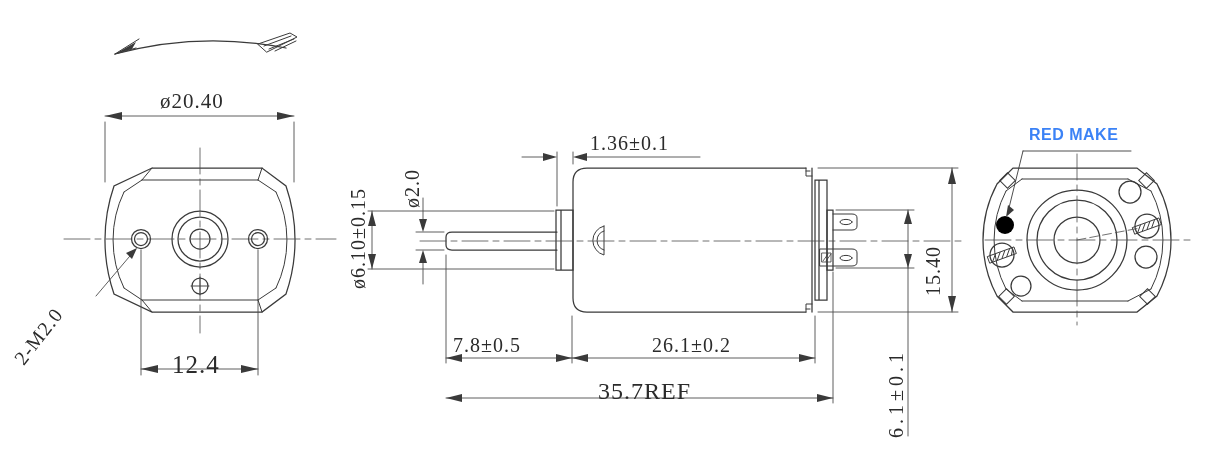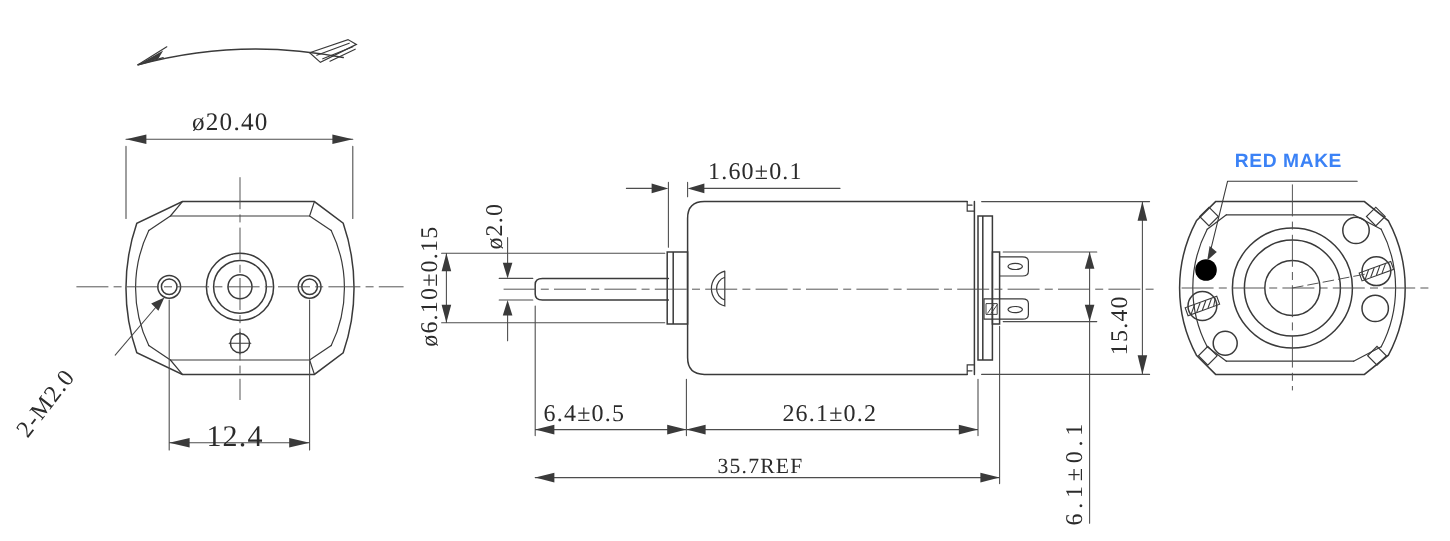--- a/index.html
+++ b/index.html
@@ -7,21 +7,21 @@
        font-family:"Liberation Serif",serif;}
   .stage{position:absolute;left:0;top:0;width:1208px;height:451px;}
   svg{position:absolute;left:0;top:0;}
   .lbl{position:absolute;color:#2b2b2b;font-size:20px;letter-spacing:1px;white-space:nowrap;line-height:1;}
   .v{transform:rotate(-90deg);transform-origin:0 0;}
   .diag{transform:rotate(-52deg);transform-origin:0 100%;}
   .wide{letter-spacing:4px;}
   .redmake{font-family:"Liberation Sans",sans-serif;font-weight:bold;font-size:16px;letter-spacing:0.5px;color:#3b82f6;}
   .watermark{position:absolute;left:594px;top:382px;font-family:"Liberation Sans",sans-serif;
              font-size:47px;color:#1b1b1b;opacity:0.85;letter-spacing:0px;white-space:nowrap;line-height:1;}
-  .ref{font-size:18px;}
+  .ref{font-size:24px;}
 </style>
 </head>
 <body>
 
 <div class="stage">
 
 <svg width="1208" height="451" viewBox="0 0 1208 451">
   <g fill="none" stroke="#3a3a3a" stroke-width="1.25" stroke-linecap="round">
 
     <g>
@@ -194,27 +194,27 @@
 <div class="lbl" style="left:160px;top:91px;font-size:21px;">ø20.40</div>
 
 <div class="lbl" style="left:172px;top:352px;font-size:25px;">12.4</div>
 
 <div class="lbl diag" style="left:26px;top:348px;">2-M2.0</div>
 
 <div class="lbl v" style="left:402px;top:208px;">ø2.0</div>
 
 <div class="lbl v" style="left:348px;top:289px;">ø6.10±0.15</div>
 
-<div class="lbl" style="left:590px;top:133px;">1.60±0.1</div>
+<div class="lbl" style="left:590px;top:133px;">1.36±0.1</div>
 
 <div class="lbl v" style="left:923px;top:296px;">15.40</div>
 
 <div class="lbl v wide" style="left:886px;top:438px;">6.1±0.1</div>
 
-<div class="lbl" style="left:453px;top:335px;">6.4±0.5</div>
+<div class="lbl" style="left:453px;top:335px;">7.8±0.5</div>
 
 <div class="lbl" style="left:652px;top:335px;">26.1±0.2</div>
 
 <div class="lbl ref" style="left:598px;top:379px;">35.7REF</div>
 
 <div class="lbl redmake" style="left:1029px;top:127px;">RED MAKE</div>
 
 
 </div>
 

